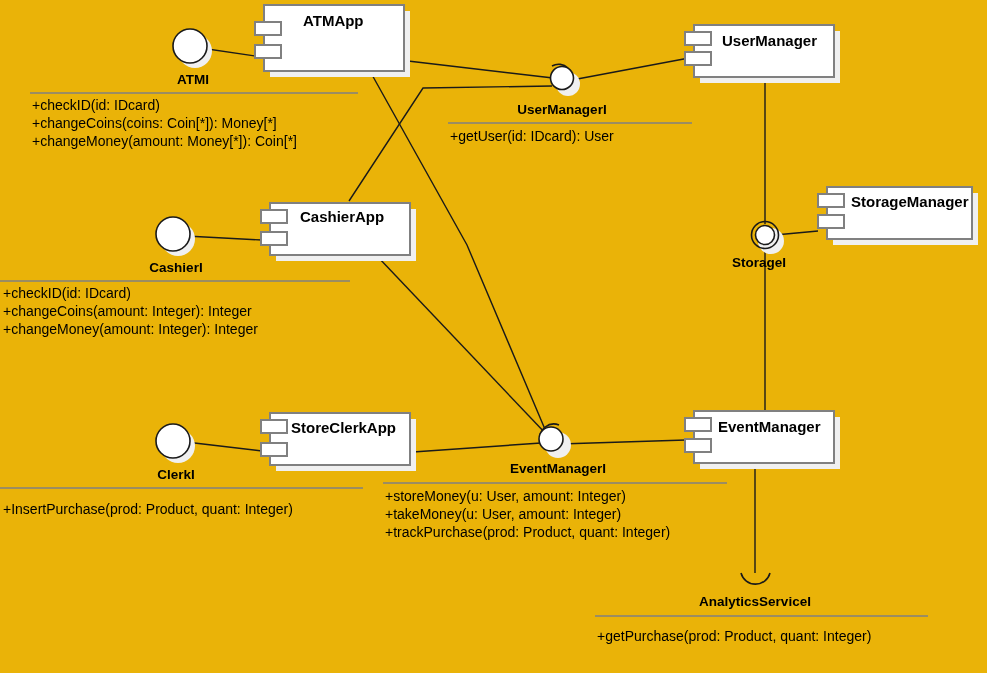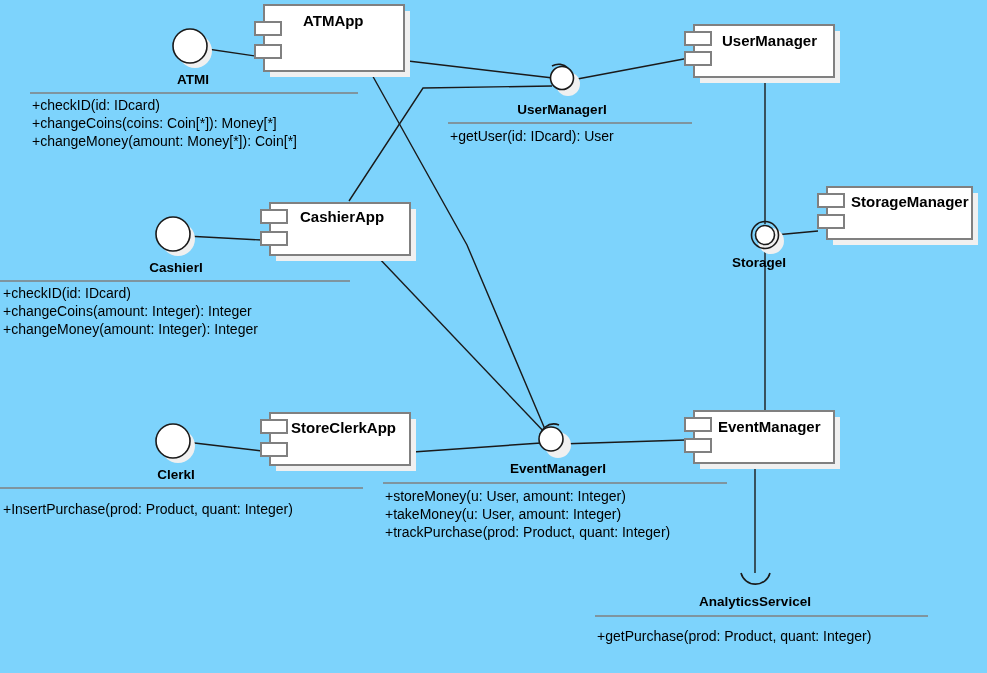--- a/index.html
+++ b/index.html
@@ -4,21 +4,21 @@
 <style>
   html, body {
     margin: 0;
     padding: 0;
     background: #ffffff;
   }
   #diagram-root {
     position: relative;
     width: 987px;
     height: 673px;
-    background: #7dd3fc;
+    background: #eab308;
     font-family: "Liberation Sans", sans-serif;
     overflow: hidden;
   }
   svg.canvas {
     position: absolute;
     top: 0;
     left: 0;
     width: 987px;
     height: 673px;
   }

